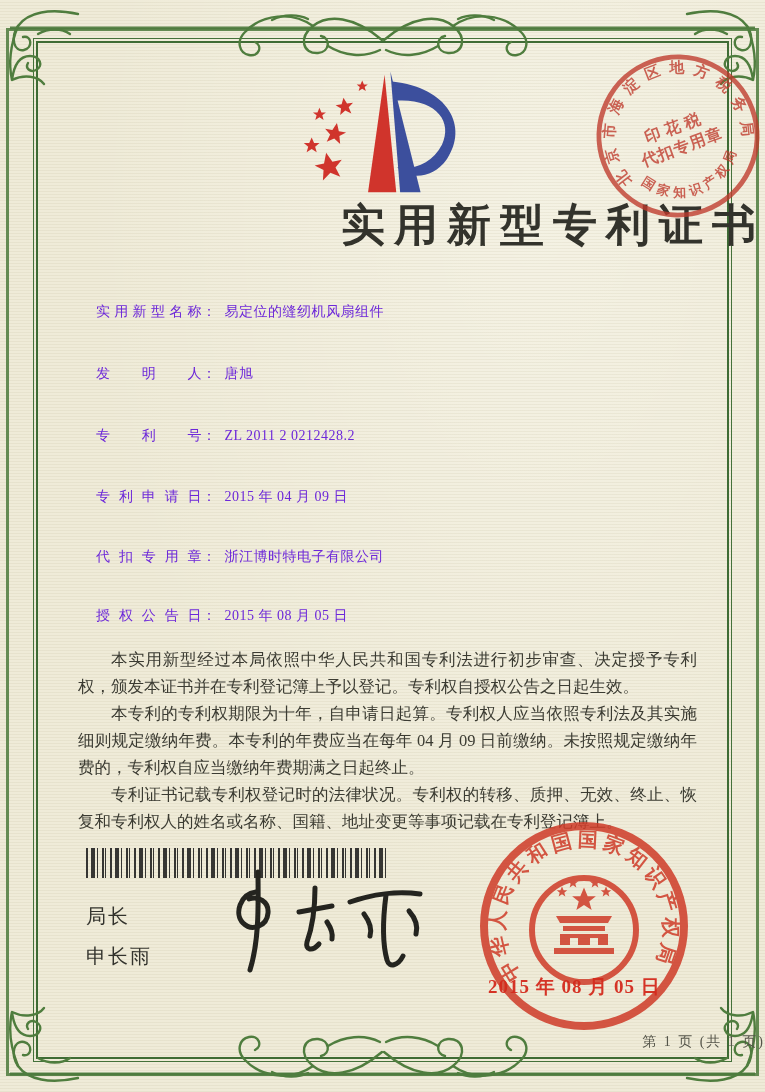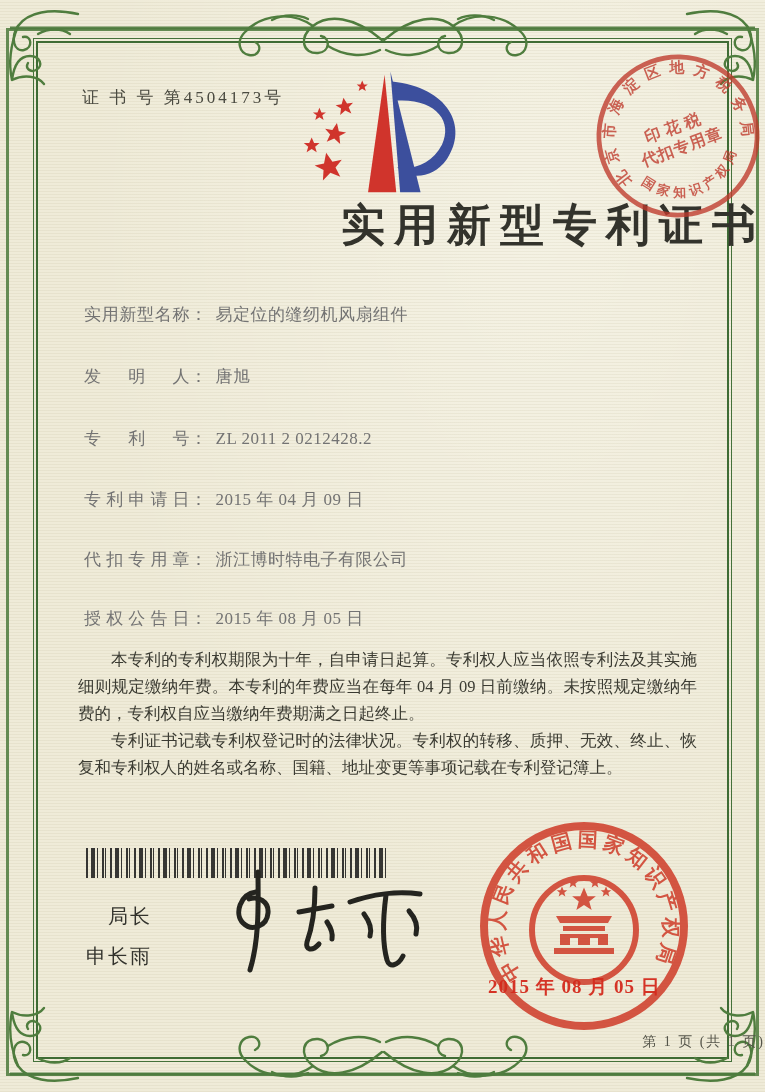--- a/index.html
+++ b/index.html
@@ -16,38 +16,38 @@
   .outer-frame{position:absolute;left:6px;right:6px;top:28px;bottom:16px;
     border:3px solid #4c7a3c;opacity:.85;}
   .inner-frame{position:absolute;left:33px;right:33px;top:38px;bottom:30px;border:1px solid #44713a;}
   .inner-frame::after{content:"";position:absolute;inset:2px;border:2px solid #3f6c35;}
   .ornament{position:absolute;color:#4f7d3e;}
   
   .cert-no{position:absolute;left:82px;top:86px;font-size:17px;letter-spacing:3px;color:#4a4a40;}
   .logo{position:absolute;left:300px;top:68px;width:175px;height:132px;}
   .title{position:absolute;left:0;right:0;top:196px;text-align:right;
     font-size:44px;font-weight:600;letter-spacing:9px;color:#33332c;}
-  .field{position:absolute;left:84px;font-size:17px;color:#737373;letter-spacing:.5px;white-space:nowrap;}
+  .field{position:absolute;left:96px;font-size:14px;color:#6d28d9;letter-spacing:.5px;white-space:nowrap;}
   .flabel{display:inline-block;width:106px;text-align:justify;text-align-last:justify;}
   .fcolon{margin-right:8px;}
   .f0{top:303px}.f1{top:365px}.f2{top:427px}.f3{top:488px}.f4{top:548px}.f5{top:607px}
   .paras{position:absolute;left:78px;right:68px;top:646px;font-size:16.5px;line-height:27px;
     color:#3b3b32;text-align:justify;}
   .paras p{margin:0;text-indent:2em;}
   
   .barcode{position:absolute;left:86px;top:848px;width:300px;height:30px;opacity:.88;
     background:repeating-linear-gradient(90deg,
       #1d1d1d 0 2px, transparent 2px 5px,
       #1d1d1d 5px 9px, transparent 9px 11px,
       #1d1d1d 11px 12px, transparent 12px 16px,
       #1d1d1d 16px 18px, transparent 18px 19px,
       #1d1d1d 19px 20px, transparent 20px 24px);}
   
   .issuer{position:absolute;left:86px;top:896px;font-family:"Liberation Sans","DejaVu Sans",sans-serif;
-    font-size:20px;color:#33332d;letter-spacing:2px;line-height:40px;font-weight:500;text-align:right;}
+    font-size:20px;color:#33332d;letter-spacing:2px;line-height:40px;font-weight:500;}
   .signature{position:absolute;left:198px;top:866px;width:250px;height:115px;}
   
   .seal-top{position:absolute;left:592px;top:50px;width:172px;height:172px;
     transform:rotate(-20deg);opacity:.78;}
   .seal-bottom{position:absolute;left:476px;top:818px;width:216px;height:216px;opacity:.85;}
   .seal-date{position:absolute;left:488px;top:974px;font-size:19px;font-weight:700;
     color:#d42a1d;letter-spacing:1px;white-space:nowrap;z-index:5;opacity:.95;}
   .footer{position:absolute;left:0;right:0;top:1033px;text-align:right;
     font-size:14px;color:#55554a;letter-spacing:2px;}
 </style>
@@ -79,21 +79,20 @@
     <use href="#corner" x="4" y="4"></use>
     <use href="#corner" transform="translate(761,4) scale(-1,1)"></use>
     <use href="#corner" transform="translate(4,1088) scale(1,-1)"></use>
     <use href="#corner" transform="translate(761,1088) scale(-1,-1)"></use>
     <use href="#halfscroll" transform="translate(232,6)"></use>
     <use href="#halfscroll" transform="translate(534,6) scale(-1,1)"></use>
     <use href="#halfscroll" transform="translate(232,1086) scale(1,-1)"></use>
     <use href="#halfscroll" transform="translate(534,1086) scale(-1,-1)"></use>
   </svg>
 
-  <div class="cert-no">证 书 号 第4504173号</div>
 
   <svg class="logo" viewBox="0 0 180 132">
     <defs>
       <path id="st" d="M0,-10 L2.94,-3.09 L9.51,-3.09 L4.2,1.18 L6.1,8.09 L0,4 L-6.1,8.09 L-4.2,1.18 L-9.51,-3.09 L-2.94,-3.09 Z"></path>
     </defs>
     <path d="M95,12 C152,18 174,58 151,92 C137,112 112,114 100,100 C116,104 136,96 146,77 C158,52 138,28 96,32 Z" fill="#3c4f9d"></path>
     <path d="M87,5 L99,126 L70,126 Z" fill="#d0342c"></path>
     <path d="M93,2 L124,126 L103,126 Z" fill="#3c4f9d"></path>
     <g fill="#d0342c">
       <use href="#st" transform="translate(30,100) scale(1.5) rotate(-12)"></use>
@@ -120,20 +119,21 @@
     <span class="flabel">专利申请日</span><span class="fcolon">：</span><span>2015 年 04 月 09 日</span>
   </div>
   <div class="field f4">
     <span class="flabel">代扣专用章</span><span class="fcolon">：</span><span>浙江博时特电子有限公司</span>
   </div>
   <div class="field f5">
     <span class="flabel">授权公告日</span><span class="fcolon">：</span><span>2015 年 08 月 05 日</span>
   </div>
 
   <div class="paras">
+    <p>本实用新型经过本局依照中华人民共和国专利法进行初步审查、决定授予专利权，颁发本证书并在专利登记簿上予以登记。专利权自授权公告之日起生效。</p>
     <p>本专利的专利权期限为十年，自申请日起算。专利权人应当依照专利法及其实施细则规定缴纳年费。本专利的年费应当在每年 04 月 09 日前缴纳。未按照规定缴纳年费的，专利权自应当缴纳年费期满之日起终止。</p>
     <p>专利证书记载专利权登记时的法律状况。专利权的转移、质押、无效、终止、恢复和专利权人的姓名或名称、国籍、地址变更等事项记载在专利登记簿上。</p>
   </div>
 
   <div class="barcode"></div>
 
   <div class="issuer">
     <div>局长</div>
     <div>申长雨</div>
   </div>

